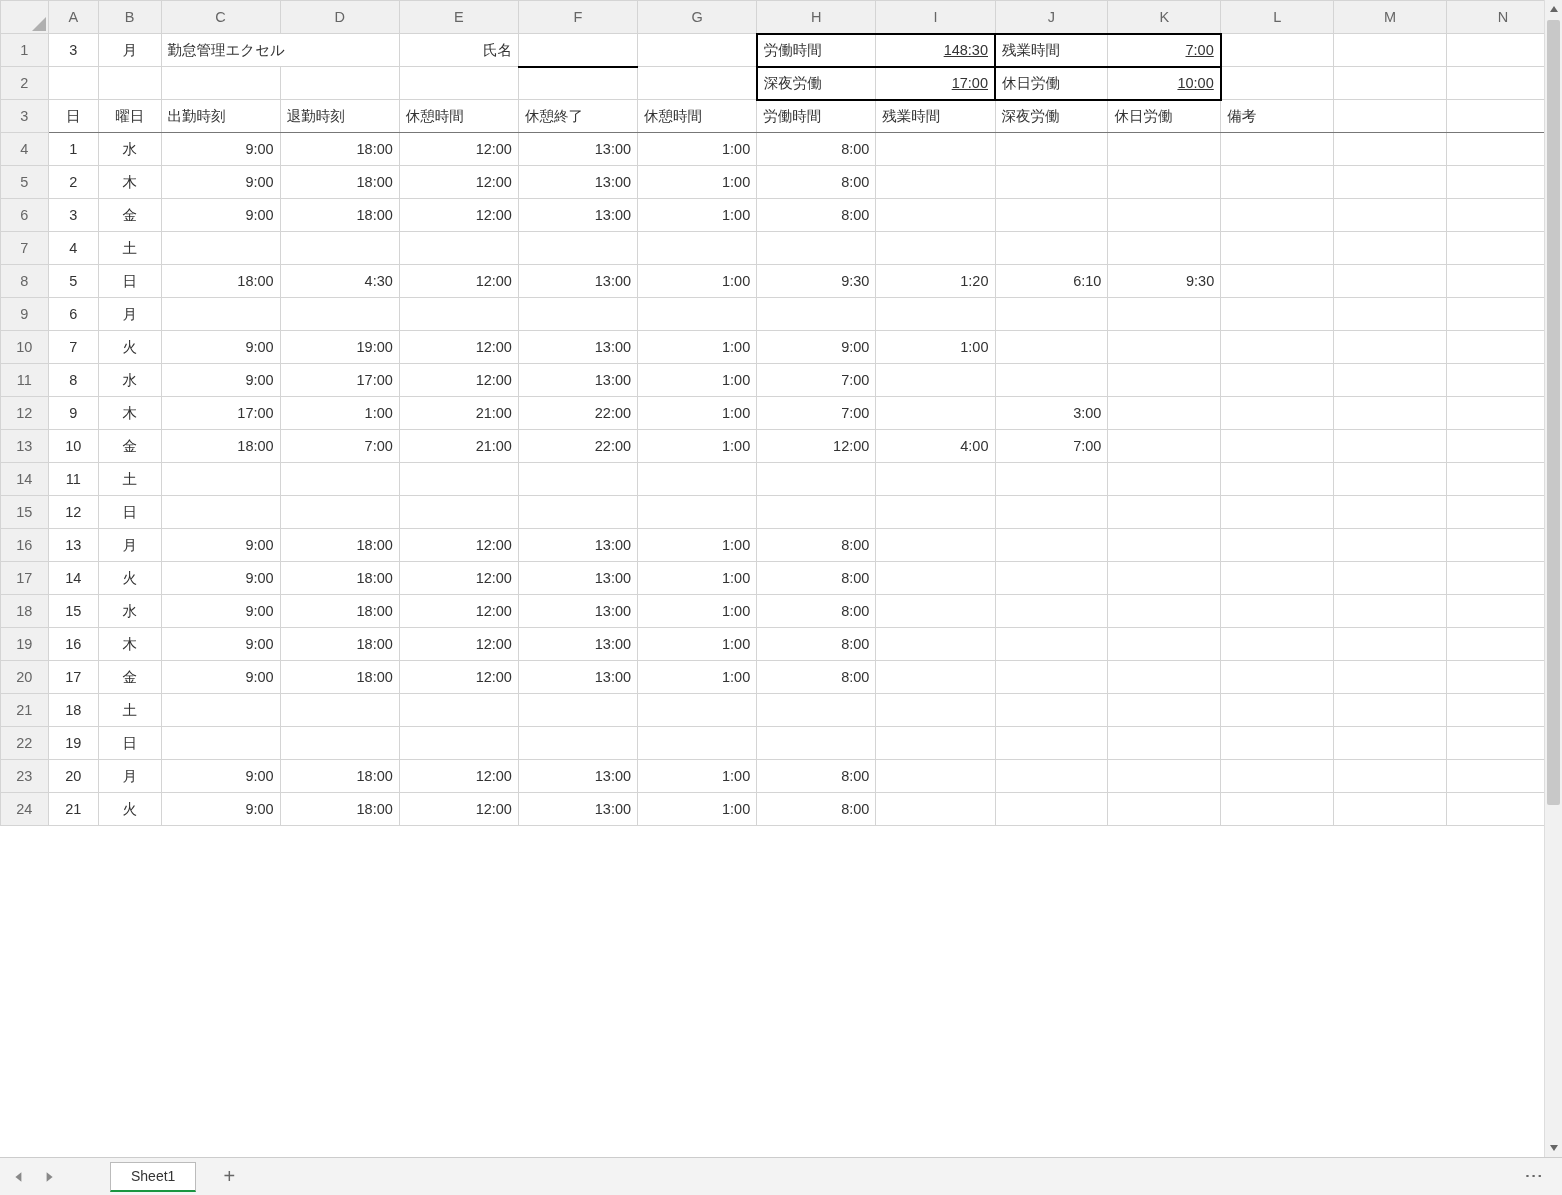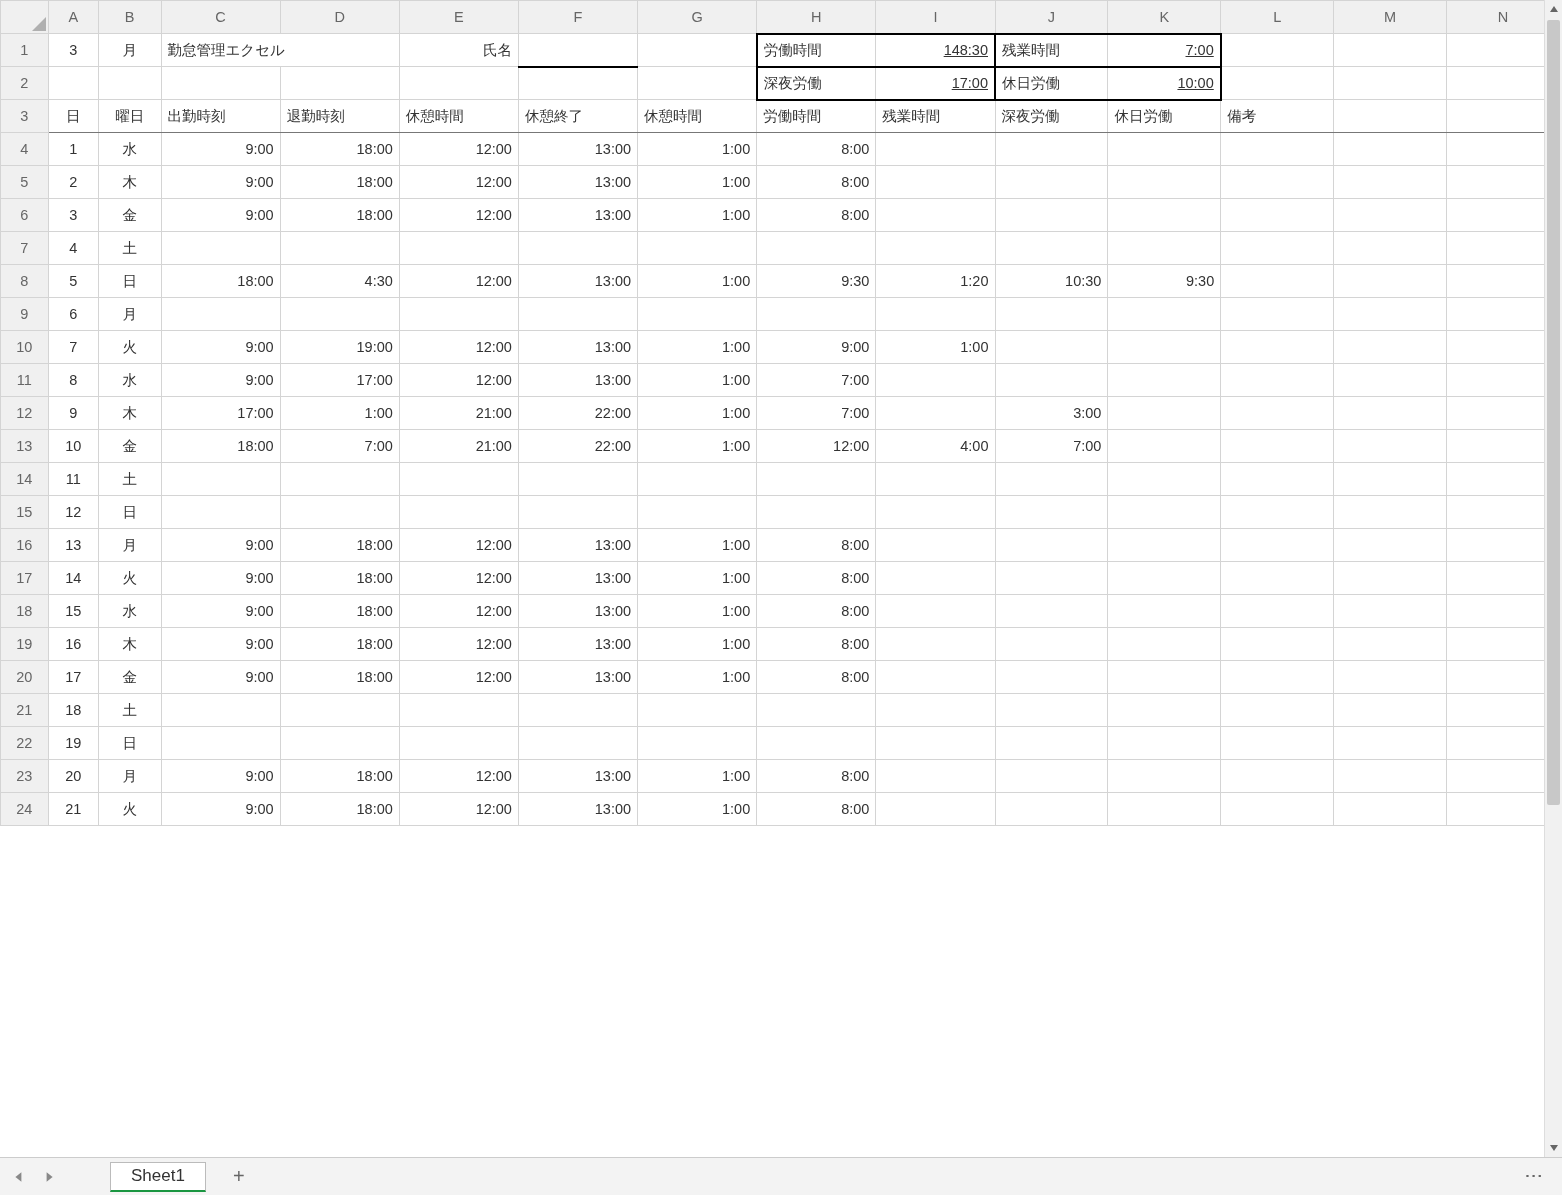--- a/index.html
+++ b/index.html
@@ -104,21 +104,21 @@
     color: #888; cursor: pointer; border-radius: 3px;
   }
   .tab-nav-btn svg { width: 12px; height: 12px; fill: #888; }
   .tab {
     height: 30px;
     padding: 0 20px;
     background: #fff;
     border: 1px solid #bbb;
     border-bottom: 2px solid #1a9641;
     display: flex; align-items: center; justify-content: center;
-    font-size: 17px;
+    font-size: 14px;
     cursor: pointer;
   }
   .tab-add {
     width: 30px; height: 26px;
     display:flex;align-items:center;justify-content:center;
     color:#666;cursor:pointer;margin-left:14px;font-size:20px;
   }
   .tabbar .more {
     position: absolute; right: 18px; top: 8px;
     color:#666;cursor:pointer;font-size:18px;letter-spacing:2px;
@@ -315,21 +315,21 @@
             <th>8</th>
             <td class="c ">5</td>
             <td class="c ">日</td>
             <td class="r ">18:00</td>
             <td class="r ">4:30</td>
             <td class="r ">12:00</td>
             <td class="r ">13:00</td>
             <td class="r shade">1:00</td>
             <td class="r shade">9:30</td>
             <td class="r shade">1:20</td>
-            <td class="r shade">10:30</td>
+            <td class="r shade">6:10</td>
             <td class="r shade">9:30</td>
             <td class="l "></td>
             <td class=""></td>
             <td class=""></td>
           </tr>
           <tr>
             <th>9</th>
             <td class="c ">6</td>
             <td class="c ">月</td>
             <td class="r "></td>

